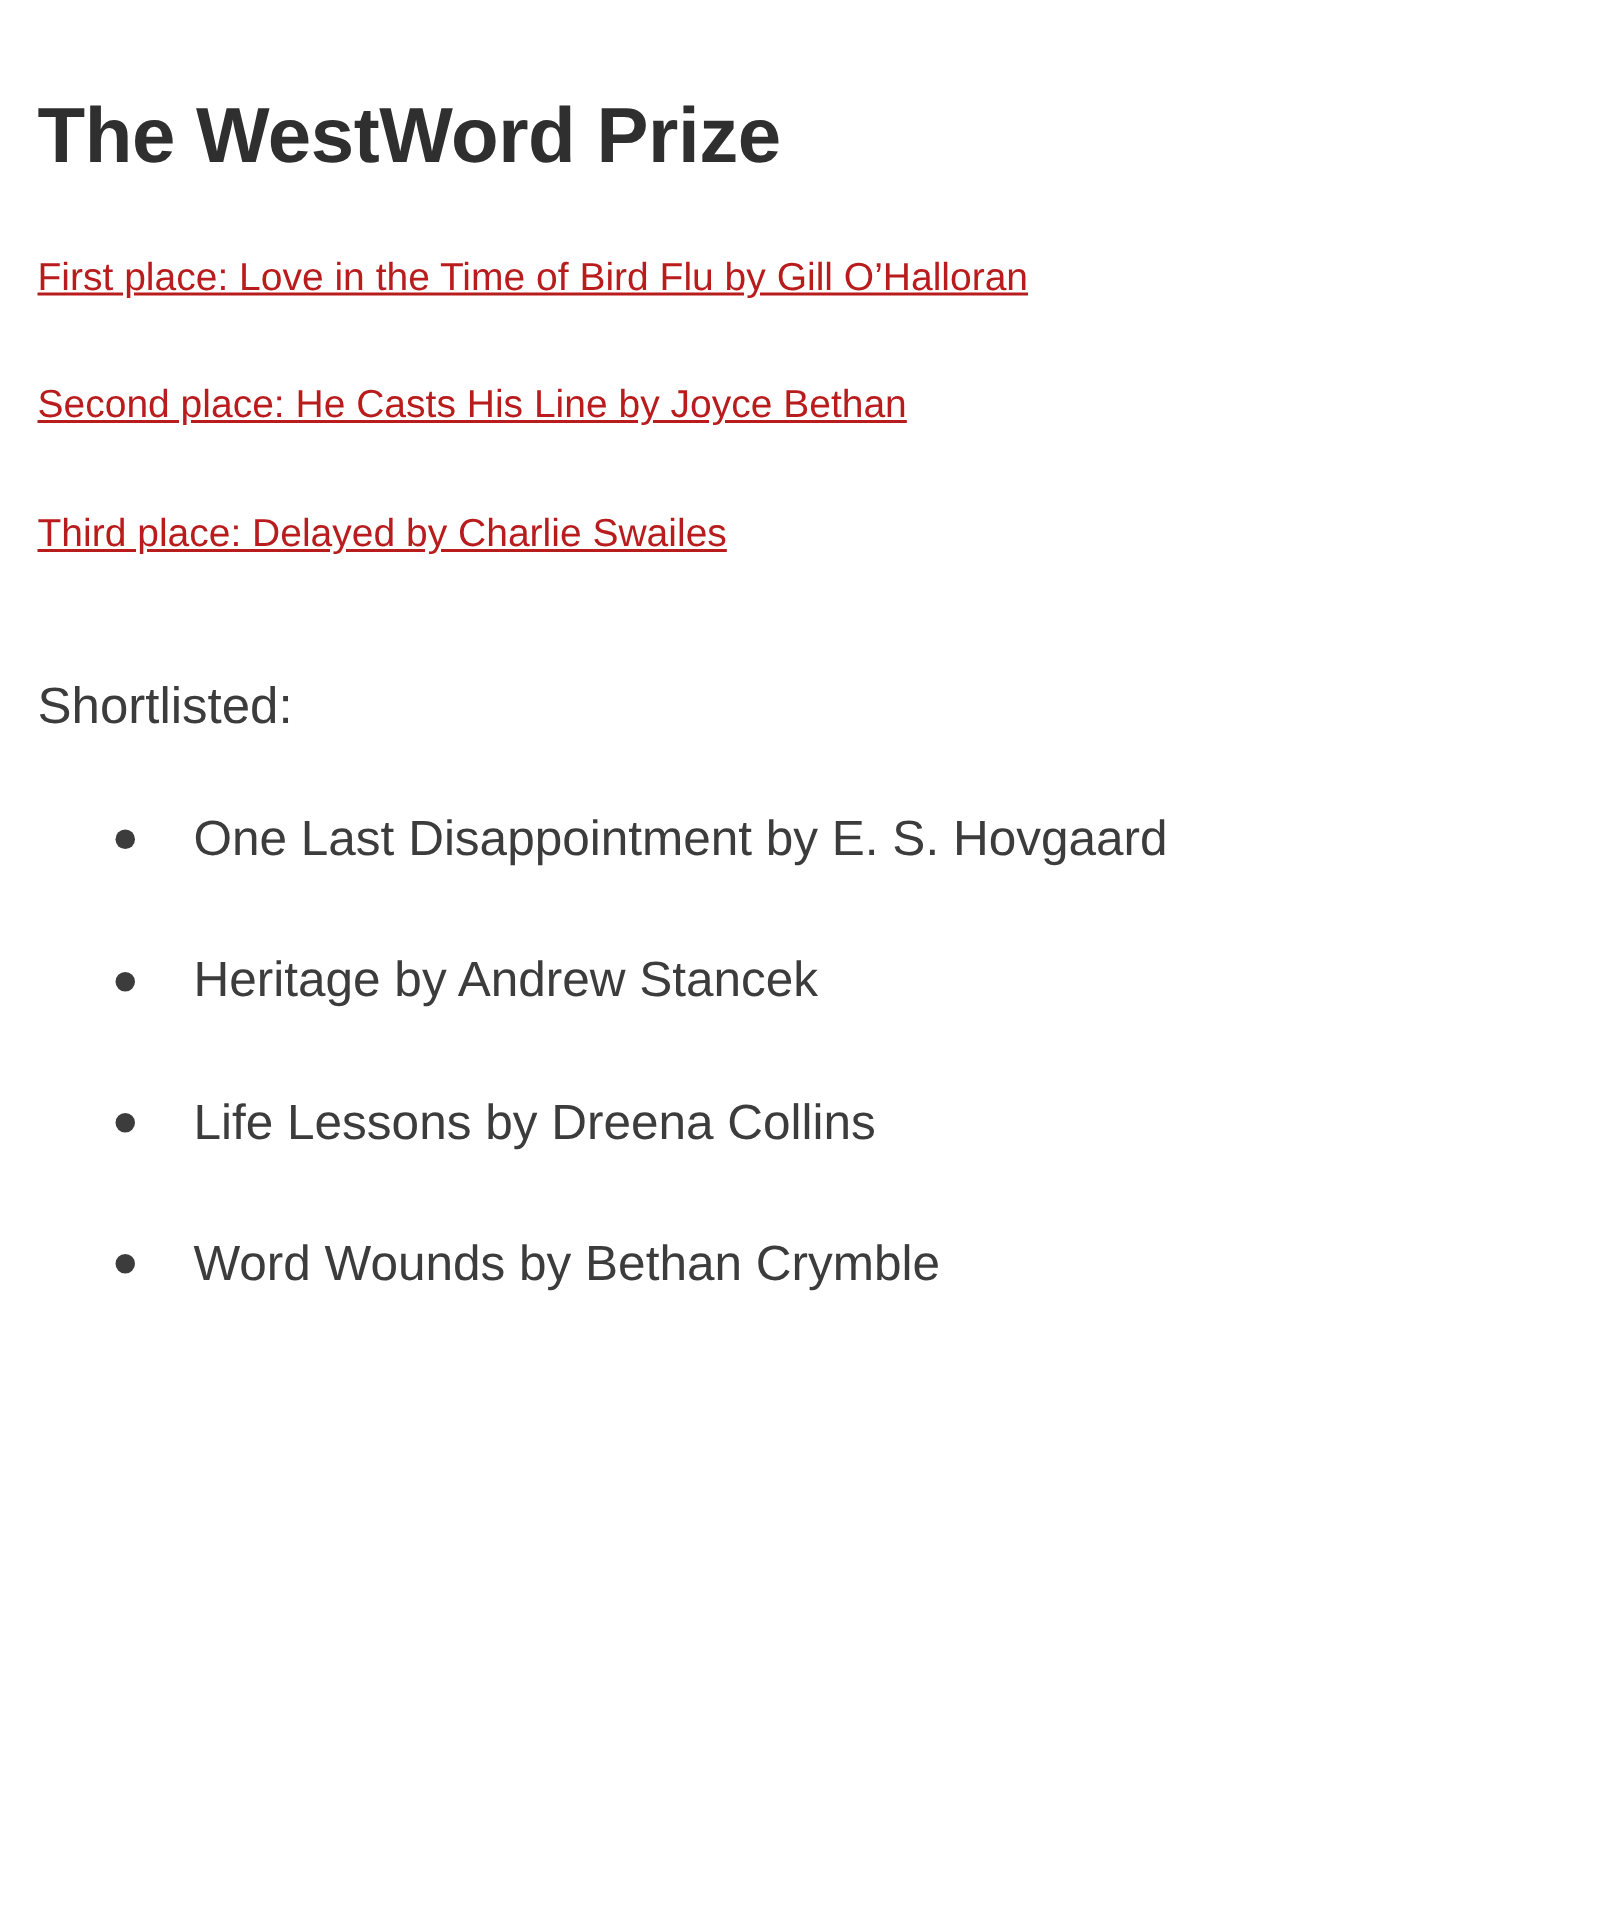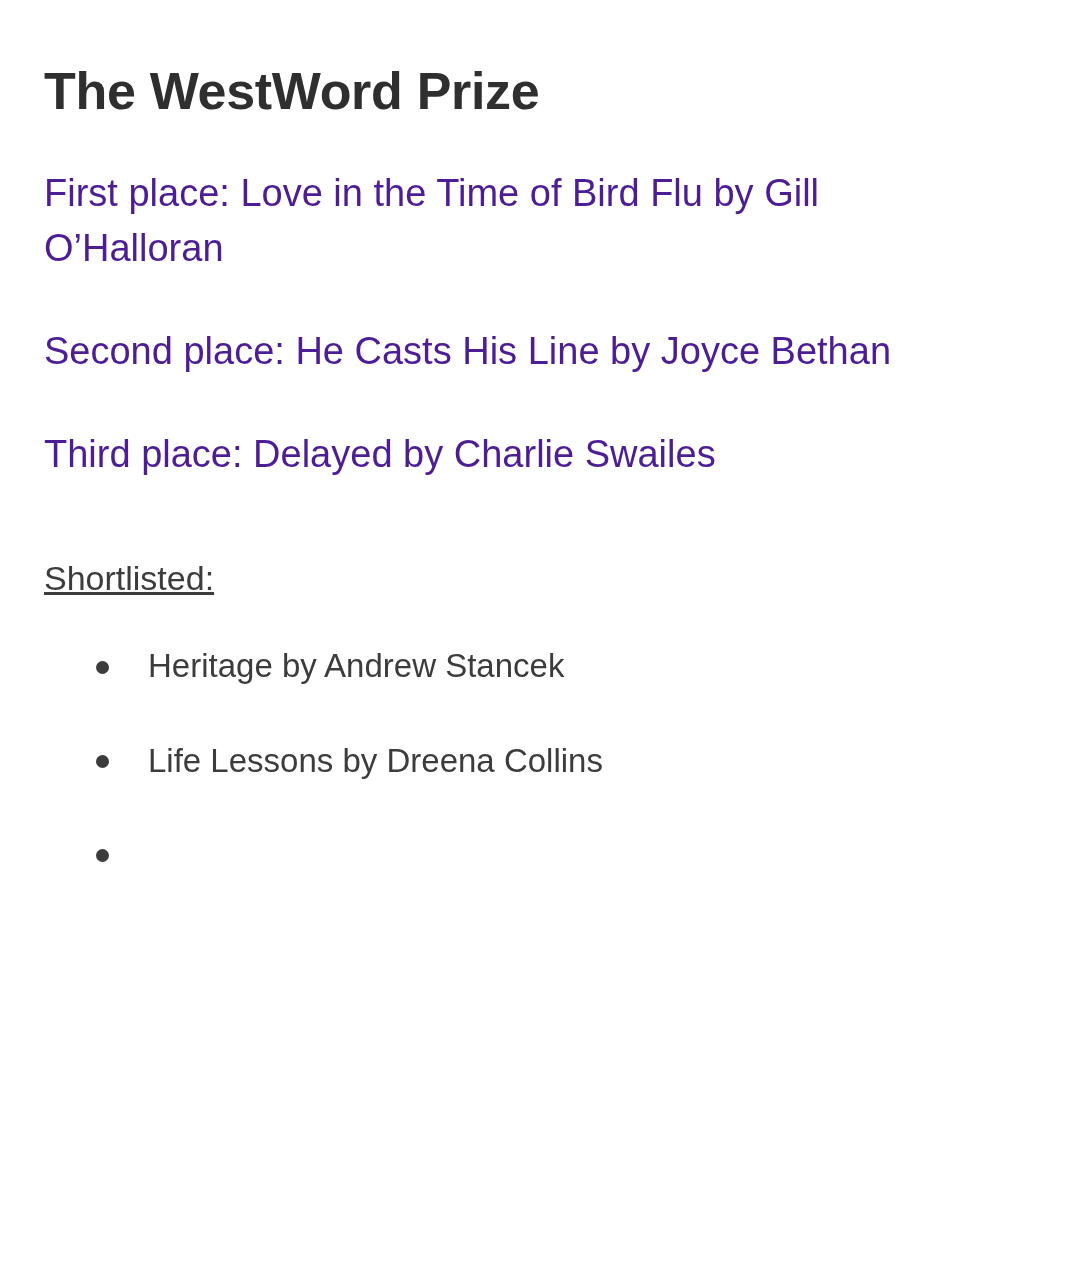--- a/index.html
+++ b/index.html
@@ -11,47 +11,47 @@
     width: 1080px;
     height: 1271px;
     font-family: "Liberation Sans", sans-serif;
     color: #3a3a3a;
     -webkit-font-smoothing: antialiased;
   }
   .page {
     box-sizing: border-box;
     width: 1056px;
     min-height: 1271px;
-    padding: 62px 44px 40px 44px;
+    padding: 62px 44px 40px 25px;
   }
   .title {
     font-size: 52px;
     line-height: 1.15;
     font-weight: bold;
     color: #2f2f2f;
     margin: 0 0 44px 0;
     letter-spacing: -0.3px;
   }
   .para {
-    font-size: 38px;
+    font-size: 26px;
     line-height: 1.45;
-    color: #4c1d95;
+    color: #b91c1c;
     margin: 0 0 48px 0;
     max-width: 940px;
     font-weight: 400;
+    text-decoration: underline;
   }
   .para.tight {
     margin-bottom: 72px;
   }
   .shortlist-label {
     font-size: 34px;
     line-height: 1.45;
     color: #3c3c3c;
     margin: 0 0 40px 0;
-    text-decoration: underline;
   }
   ul.shortlist {
     list-style: none;
     margin: 0;
     padding: 0 0 0 52px;
   }
   ul.shortlist li {
     position: relative;
     font-size: 33px;
     line-height: 1.4;
@@ -84,24 +84,29 @@
 
   <p class="para">Second place: He Casts His Line by Joyce Bethan</p>
 
   <p class="para tight">Third place: Delayed by Charlie Swailes</p>
 
   <p class="shortlist-label">Shortlisted:</p>
 
   <ul class="shortlist">
     <li>
       <span class="bullet"></span>
+      <span>One Last Disappointment by E. S. Hovgaard</span>
+    </li>
+    <li>
+      <span class="bullet"></span>
       <span>Heritage by Andrew Stancek</span>
     </li>
     <li>
       <span class="bullet"></span>
       <span>Life Lessons by Dreena Collins</span>
     </li>
     <li>
       <span class="bullet"></span>
+      <span>Word Wounds by Bethan Crymble</span>
     </li>
   </ul>
 
 </div>
 
 </body></html>

